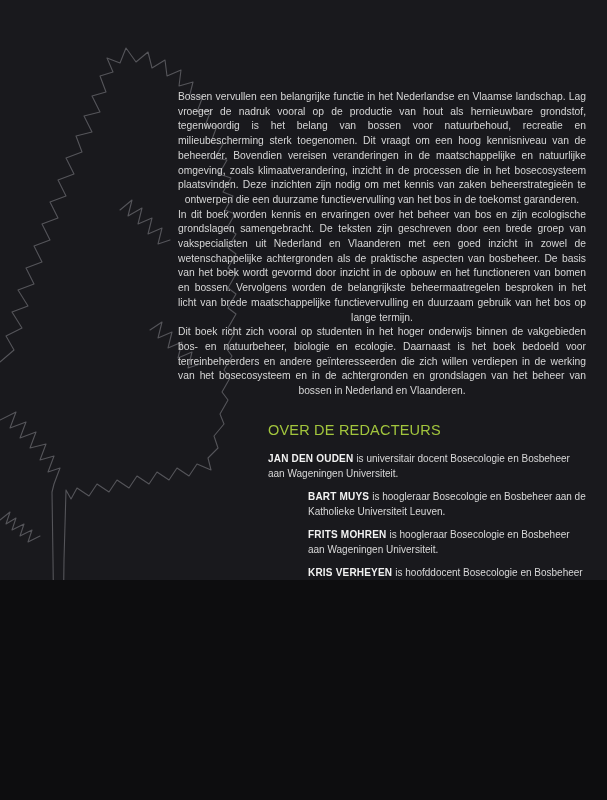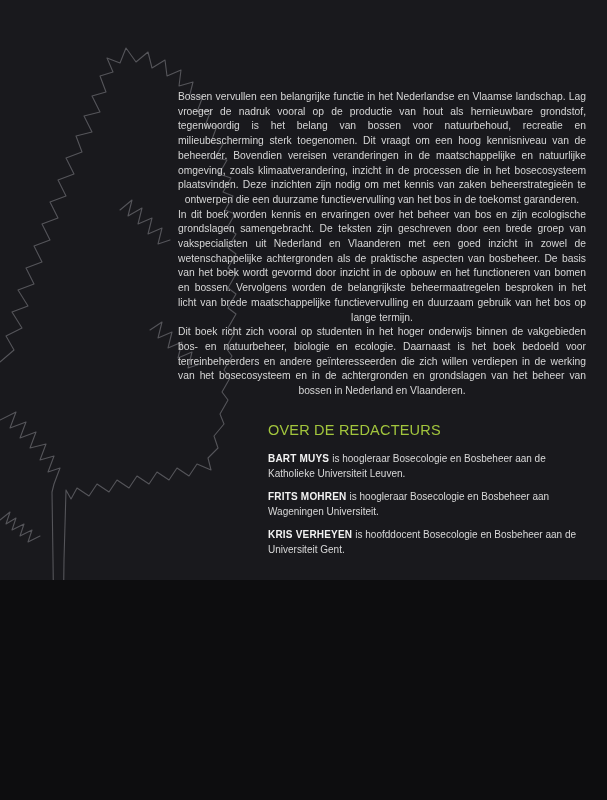--- a/index.html
+++ b/index.html
@@ -30,21 +30,21 @@
     position: absolute; left: 268px; top: 422px;
     color: #a2c53d;
     font-size: 14.5px; font-weight: normal; letter-spacing: 0.2px;
   }
 
   
   .editors {
     position: absolute; left: 268px; top: 452px; width: 320px;
     color: #d8d8d8; font-size: 10px; line-height: 14.5px;
   }
-  .editors p + p { margin-top: 9px; }
+  .editors p + p { margin-top: 9px; margin-left: 40px; }
   .editors strong { color: #f2f2f2; margin-right: 3px; letter-spacing: 0.2px; }
 
   
   .pub-bar {
     position: absolute; left: 111px; top: 590px; width: 394px; height: 123px;
     background: #fdfdfd;
   }
   .pub-row { display: flex; align-items: center; }
   .pub-row-1 { height: 56px; padding: 8px 10px 0 14px; gap: 15px; }
   .pub-row-2 { height: 64px; padding: 2px 8px 0 14px; gap: 14px; }
@@ -168,20 +168,23 @@
 
   <div class="intro">
     <p>Bossen vervullen een belangrijke functie in het Nederlandse en Vlaamse landschap. Lag vroeger de nadruk vooral op de productie van hout als hernieuwbare grondstof, tegenwoordig is het belang van bossen voor natuurbehoud, recreatie en milieubescherming sterk toegenomen. Dit vraagt om een hoog kennisniveau van de beheerder. Bovendien vereisen veranderingen in de maatschappelijke en natuurlijke omgeving, zoals klimaatverandering, inzicht in de processen die in het bosecosysteem plaatsvinden. Deze inzichten zijn nodig om met kennis van zaken beheerstrategieën te ontwerpen die een duurzame functievervulling van het bos in de toekomst garanderen.</p>
     <p>In dit boek worden kennis en ervaringen over het beheer van bos en zijn ecologische grondslagen samengebracht. De teksten zijn geschreven door een brede groep van vakspecialisten uit Nederland en Vlaanderen met een goed inzicht in zowel de wetenschappelijke achtergronden als de praktische aspecten van bosbeheer. De basis van het boek wordt gevormd door inzicht in de opbouw en het functioneren van bomen en bossen. Vervolgens worden de belangrijkste beheermaatregelen besproken in het licht van brede maatschappelijke functievervulling en duurzaam gebruik van het bos op lange termijn.</p>
     <p>Dit boek richt zich vooral op studenten in het hoger onderwijs binnen de vakgebieden bos- en natuurbeheer, biologie en ecologie. Daarnaast is het boek bedoeld voor terreinbeheerders en andere geïnteresseerden die zich willen verdiepen in de werking van het bosecosysteem en in de achtergronden en grondslagen van het beheer van bossen in Nederland en Vlaanderen.</p>
   </div>
 
   <h2 class="section-heading">OVER DE REDACTEURS</h2>
 
   <div class="editors">
+    <p>
+      <strong>JAN DEN OUDEN</strong><span>is universitair docent Bosecologie en Bosbeheer aan Wageningen Universiteit.</span>
+    </p>
     <p>
       <strong>BART MUYS</strong><span>is hoogleraar Bosecologie en Bosbeheer aan de Katholieke Universiteit Leuven.</span>
     </p>
     <p>
       <strong>FRITS MOHREN</strong><span>is hoogleraar Bosecologie en Bosbeheer aan Wageningen Universiteit.</span>
     </p>
     <p>
       <strong>KRIS VERHEYEN</strong><span>is hoofddocent Bosecologie en Bosbeheer aan de Universiteit Gent.</span>
     </p>
   </div>

